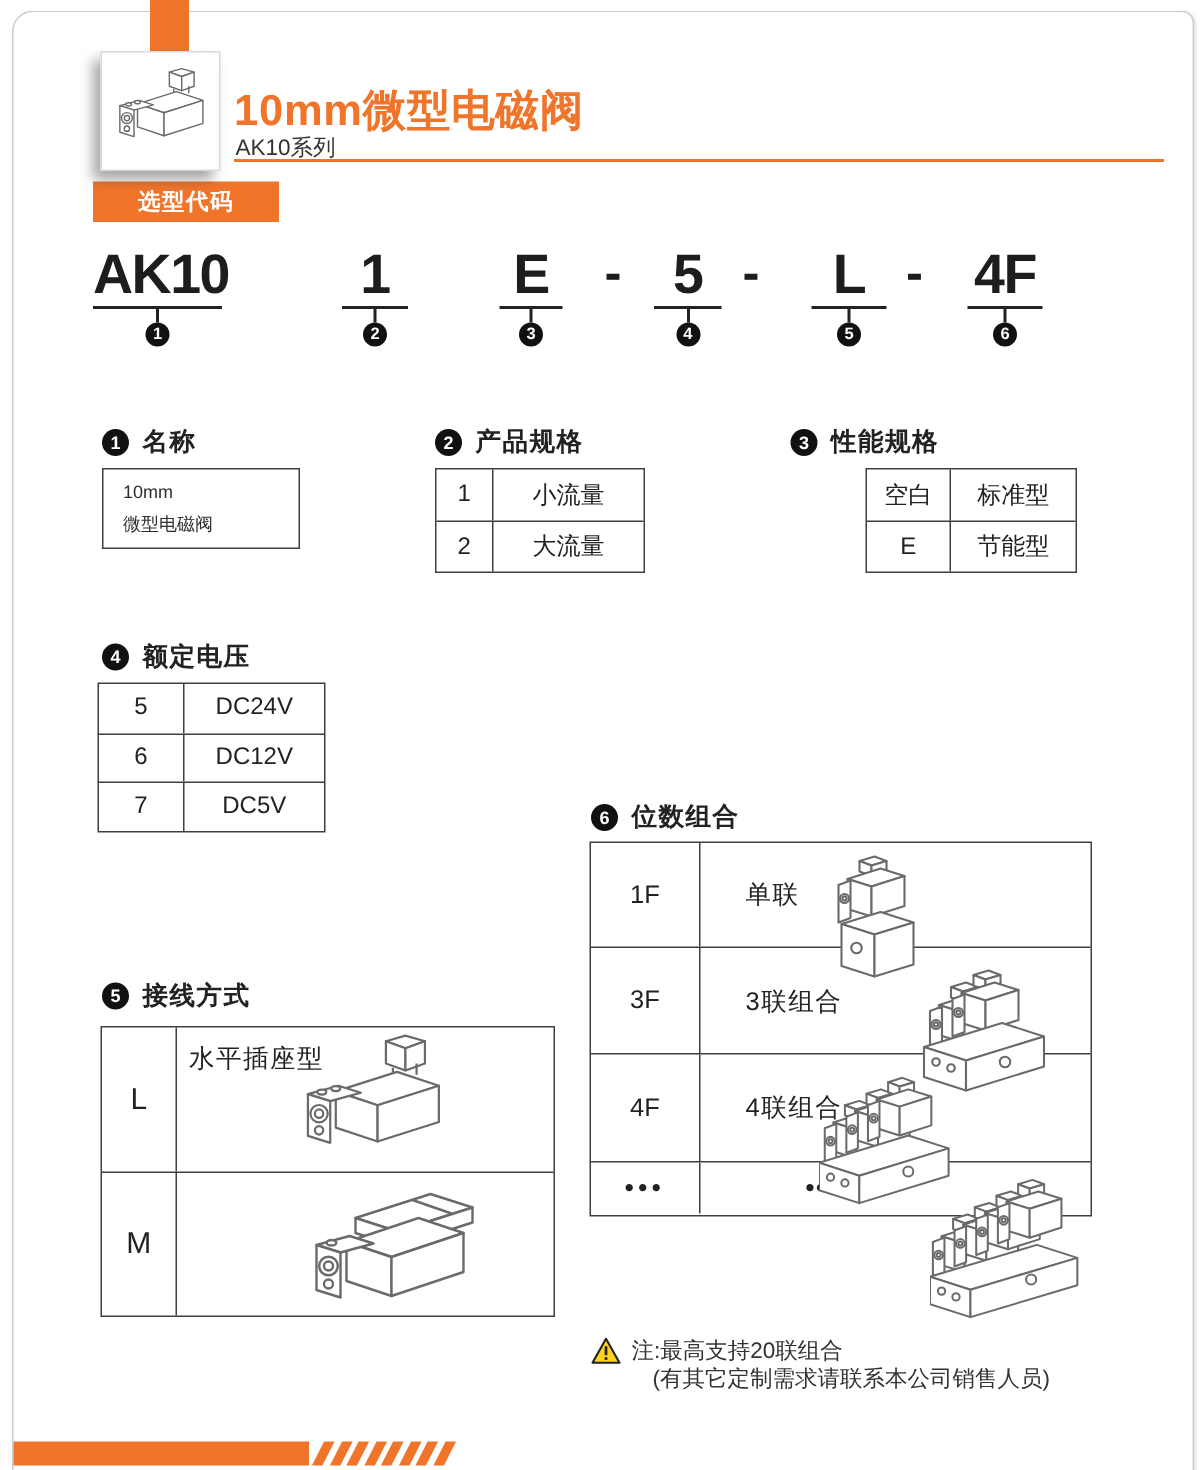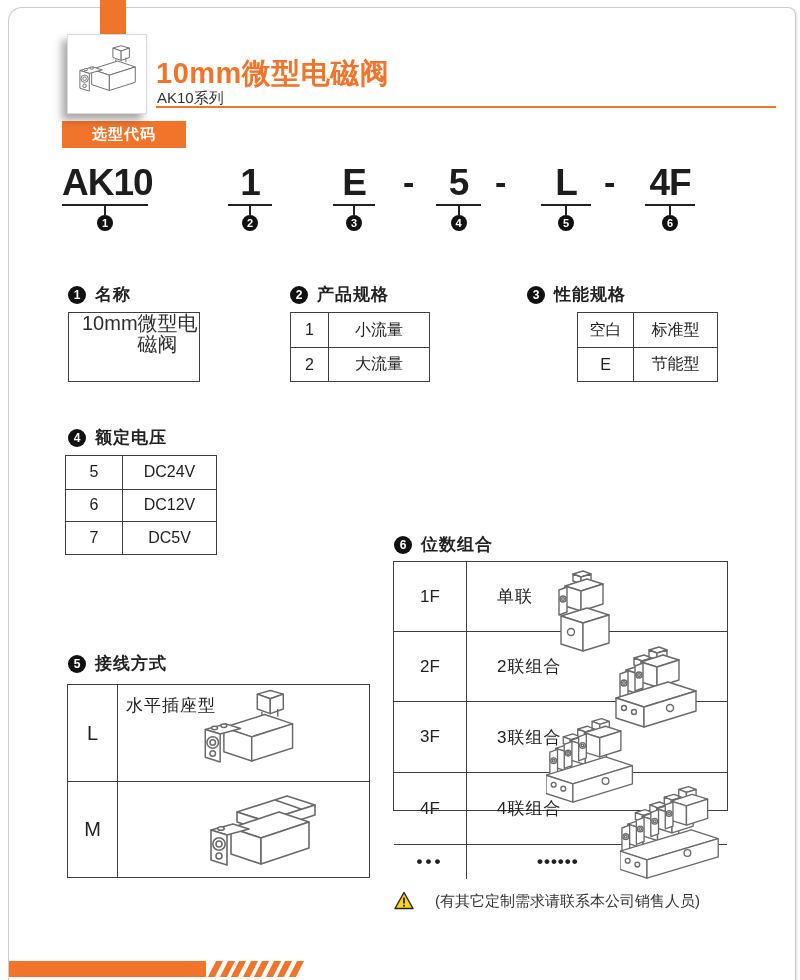--- a/index.html
+++ b/index.html
@@ -38,22 +38,22 @@
   .h-volt{left:68px;top:426px;} .h-wire{left:68px;top:652px;} .h-stat{left:394px;top:533px;}
 
   
   .tbl{position:absolute;border:1px solid #3f3f3f;background:#fff;box-sizing:border-box;}
   .trow{display:flex;box-sizing:border-box;}
   .trow + .trow{border-top:1px solid #3f3f3f;}
   .tc{box-sizing:border-box;display:flex;align-items:center;font-size:16px;color:#222;}
   .tc.code{justify-content:center;border-right:1px solid #3f3f3f;}
   .tc.ctr{justify-content:center;}
 
-  .t-name{left:68px;top:312px;width:132px;height:70px;display:flex;flex-direction:row;justify-content:center;
-          padding-left:13px;font-size:20px;line-height:21px;}
+  .t-name{left:68px;top:312px;width:132px;height:54px;display:flex;flex-direction:column;justify-content:center;
+          padding-left:13px;font-size:12px;line-height:21px;}
   .t-prod{left:290px;top:312px;width:140px;height:70px;}
   .t-prod .trow{height:34px;} .t-prod .code{width:38px;}
   .t-perf{left:529px;top:312px;width:141px;height:70px;margin-left:48px;}
   .t-perf .trow{height:34px;} .t-perf .code{width:56px;}
   .t-volt{left:65px;top:455px;width:152px;height:100px;}
   .t-volt .trow{height:32.6px;} .t-volt .code{width:57px;}
   .t-wire{left:67px;top:684px;width:303px;height:194px;}
   .t-wire .trow{height:96px;} .t-wire .code{width:50px;font-size:20px;}
   .t-wire .desc{flex:1;position:relative;}
   .wire-label{position:absolute;left:8px;top:9px;font-size:17px;letter-spacing:1px;}
@@ -313,24 +313,20 @@
     <svg class="art art-M" viewBox="0 0 118 96">
         <use href="#v-M"></use>
       </svg>
   </div>
 
   <div class="tbl t-stat">
     <div class="trow r0">
       <div class="tc code">1F</div>
       <div class="tc desc">单联</div>
     </div>
-    <div class="trow r1">
-      <div class="tc code">2F</div>
-      <div class="tc desc">2联组合</div>
-    </div>
     <div class="trow r2">
       <div class="tc code">3F</div>
       <div class="tc desc">3联组合</div>
     </div>
     <div class="trow r3">
       <div class="tc code">4F</div>
       <div class="tc desc">4联组合</div>
     </div>
     <div class="trow r4">
       <div class="tc code dots">•••</div>
@@ -350,20 +346,21 @@
       </svg>
   </div>
 
   <div class="note">
     <svg width="20" height="19" viewBox="0 0 20 19">
       <polygon points="10,1.5 19,17.5 1,17.5" fill="#FFD21E" stroke="#222" stroke-width="1.4" stroke-linejoin="round"></polygon>
       <rect x="9.1" y="6.5" width="1.8" height="6" fill="#222"></rect>
       <rect x="9.1" y="13.8" width="1.8" height="1.8" fill="#222"></rect>
     </svg>
     <div class="note-text">
+      <div>注:最高支持20联组合</div>
       <div class="note-line2">(有其它定制需求请联系本公司销售人员)</div>
     </div>
   </div>
 
   <div class="footer-bar"></div>
   <div class="stripes">
     <div class="stripe"></div>
       <div class="stripe"></div>
       <div class="stripe"></div>
       <div class="stripe"></div>

